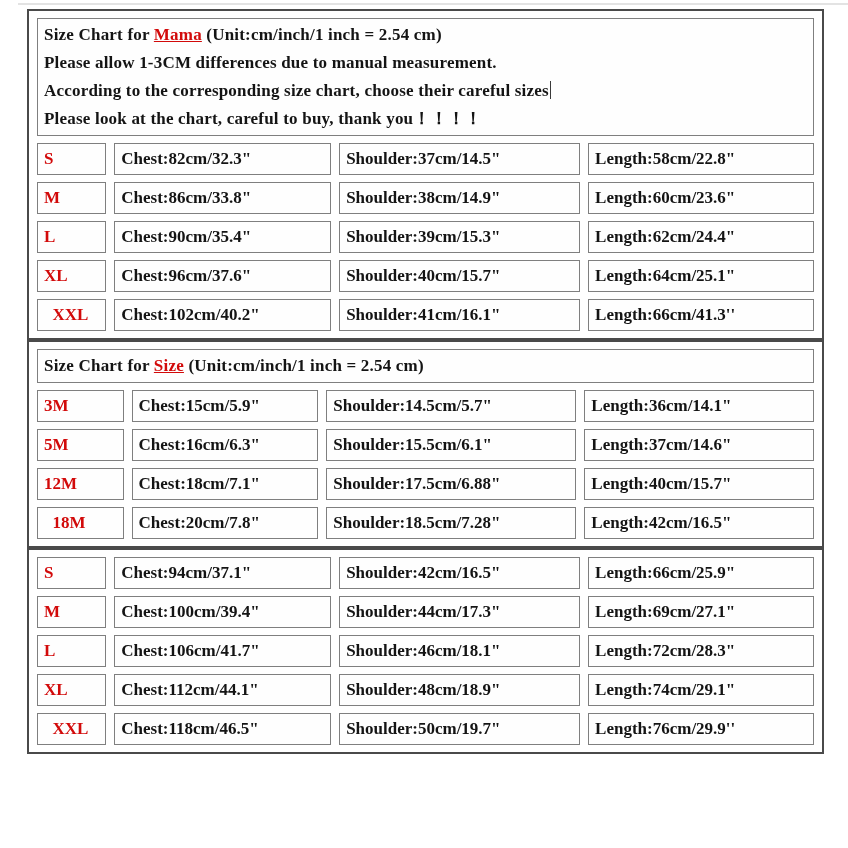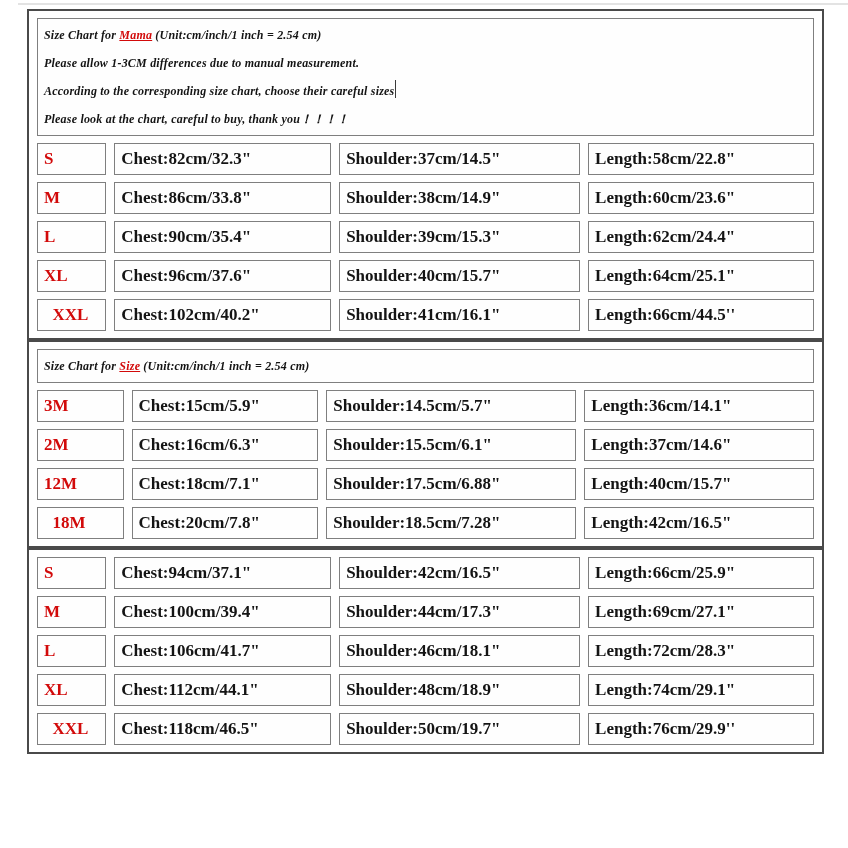--- a/index.html
+++ b/index.html
@@ -23,21 +23,21 @@
     background:#fefefe;
     padding:0 6px;
     font-size:17px;
     font-weight:bold;
     height:30px;
     vertical-align:middle;
     white-space:nowrap;
     overflow:hidden;
   }
   td.hdr{height:auto;padding:2px 6px;}
-  .hdr .line{line-height:28px;font-size:12px;letter-spacing:.2px;font-style:italic;}
+  .hdr .line{line-height:28px;font-size:17px;letter-spacing:.2px;}
   .size-cell{color:#d20a0a;}
   .chart-link{color:#d20a0a;text-decoration:underline;cursor:pointer;}
   
   .cols-a .c1{width:9.2%;} .cols-a .c2{width:28.8%;} .cols-a .c3{width:32%;} .cols-a .c4{width:30%;}
   .cols-b .c1{width:11.5%;} .cols-b .c2{width:24.8%;} .cols-b .c3{width:33.2%;} .cols-b .c4{width:30.5%;}
   .caret{
     display:inline-block;width:1px;height:18px;background:#3a3a3a;
     vertical-align:-3px;margin-left:1px;
   }
 </style>
@@ -86,21 +86,21 @@
       <tr>
         <td class="size-cell">XL</td>
         <td>Chest:96cm/37.6"</td>
         <td>Shoulder:40cm/15.7"</td>
         <td>Length:64cm/25.1"</td>
       </tr>
       <tr>
         <td class="size-cell">&nbsp;&nbsp;XXL</td>
         <td>Chest:102cm/40.2"</td>
         <td>Shoulder:41cm/16.1"</td>
-        <td>Length:66cm/44.5''</td>
+        <td>Length:66cm/41.3''</td>
       </tr>
     </tbody>
       </table>
   </section>
 
   <section class="chart">
     <table class="cols-b">
       <colgroup>
           <col class="c1">
           <col class="c2">
@@ -113,21 +113,21 @@
           <div class="line"><span>Size Chart for </span><span class="chart-link">Size</span><span> (Unit:cm/inch/1 inch = 2.54 cm)</span></div>
         </td>
       </tr>
       <tr>
         <td class="size-cell">3M</td>
         <td>Chest:15cm/5.9"</td>
         <td>Shoulder:14.5cm/5.7"</td>
         <td>Length:36cm/14.1"</td>
       </tr>
       <tr>
-        <td class="size-cell">2M</td>
+        <td class="size-cell">5M</td>
         <td>Chest:16cm/6.3"</td>
         <td>Shoulder:15.5cm/6.1"</td>
         <td>Length:37cm/14.6"</td>
       </tr>
       <tr>
         <td class="size-cell">12M</td>
         <td>Chest:18cm/7.1"</td>
         <td>Shoulder:17.5cm/6.88"</td>
         <td>Length:40cm/15.7"</td>
       </tr>

